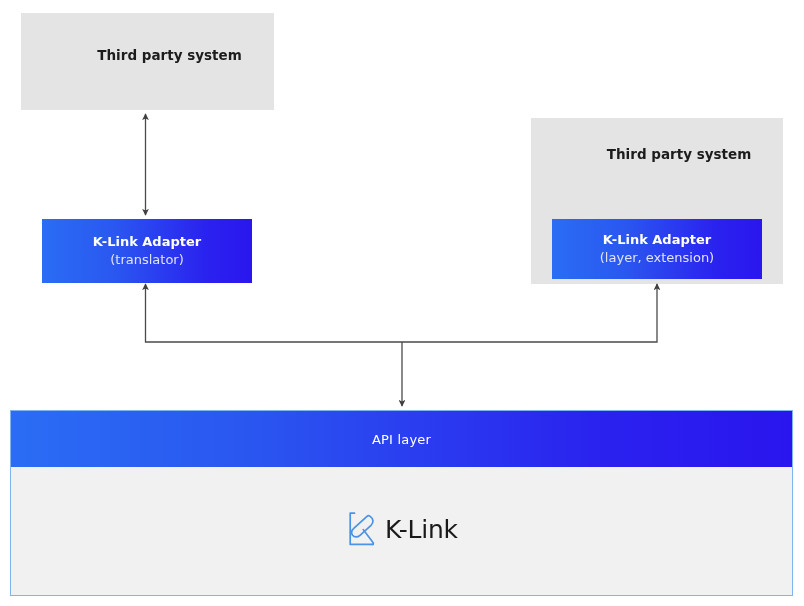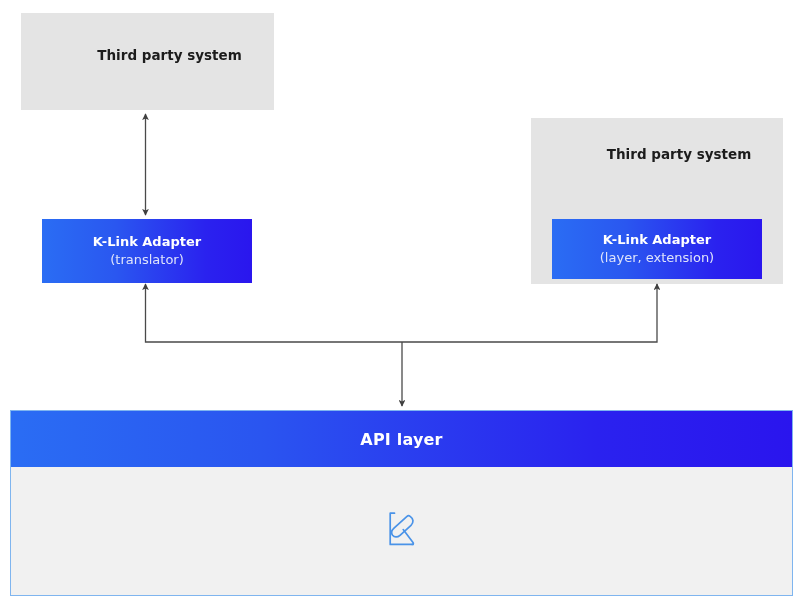--- a/index.html
+++ b/index.html
@@ -117,22 +117,22 @@
   }
   #api-layer {
     height: 56px;
     flex: 0 0 56px;
     background: linear-gradient(90deg, #2a6df4 0%, #2a55f0 32%, #2a22ef 75%, #2a15ee 100%);
     display: flex;
     align-items: center;
     justify-content: center;
   }
   #api-layer-label {
-    font-size: 16px;
-    font-weight: 700;
+    font-size: 13px;
+    font-weight: 400;
     color: #ffffff;
     letter-spacing: .2px;
   }
   #klink-body {
     flex: 1 1 auto;
     background: #f1f1f1;
     display: flex;
     align-items: center;
     justify-content: center;
   }
@@ -211,17 +211,18 @@
 
           <path d="M 9.5 4.2 L 5.2 4.2 L 5.2 35.4 L 28.0 35.4" fill="none" stroke="#4a93e8" stroke-width="1.7" stroke-linecap="round" stroke-linejoin="round"></path>
 
           <path d="M 25.2 7.4 C 28.6 9.8 28.9 13.4 26.0 16.3
                    L 15.0 26.3 C 12.4 28.6 9.2 28.3 7.6 26.3
                    C 6.0 24.2 6.6 21.4 9.0 19.2
                    L 22.0 7.3 C 23.1 6.4 24.3 6.7 25.2 7.4 Z" fill="none" stroke="#4a93e8" stroke-width="1.7" stroke-linecap="round" stroke-linejoin="round"></path>
 
           <path d="M 18.2 20.6 L 28.0 33.4 C 28.7 34.4 28.4 35.4 27.3 35.4" fill="none" stroke="#4a93e8" stroke-width="1.7" stroke-linecap="round" stroke-linejoin="round"></path>
         </svg>
+        <span id="klink-wordmark">K-Link</span>
       </div>
     </div>
   </div>
 
 </div>
 
 </body></html>

